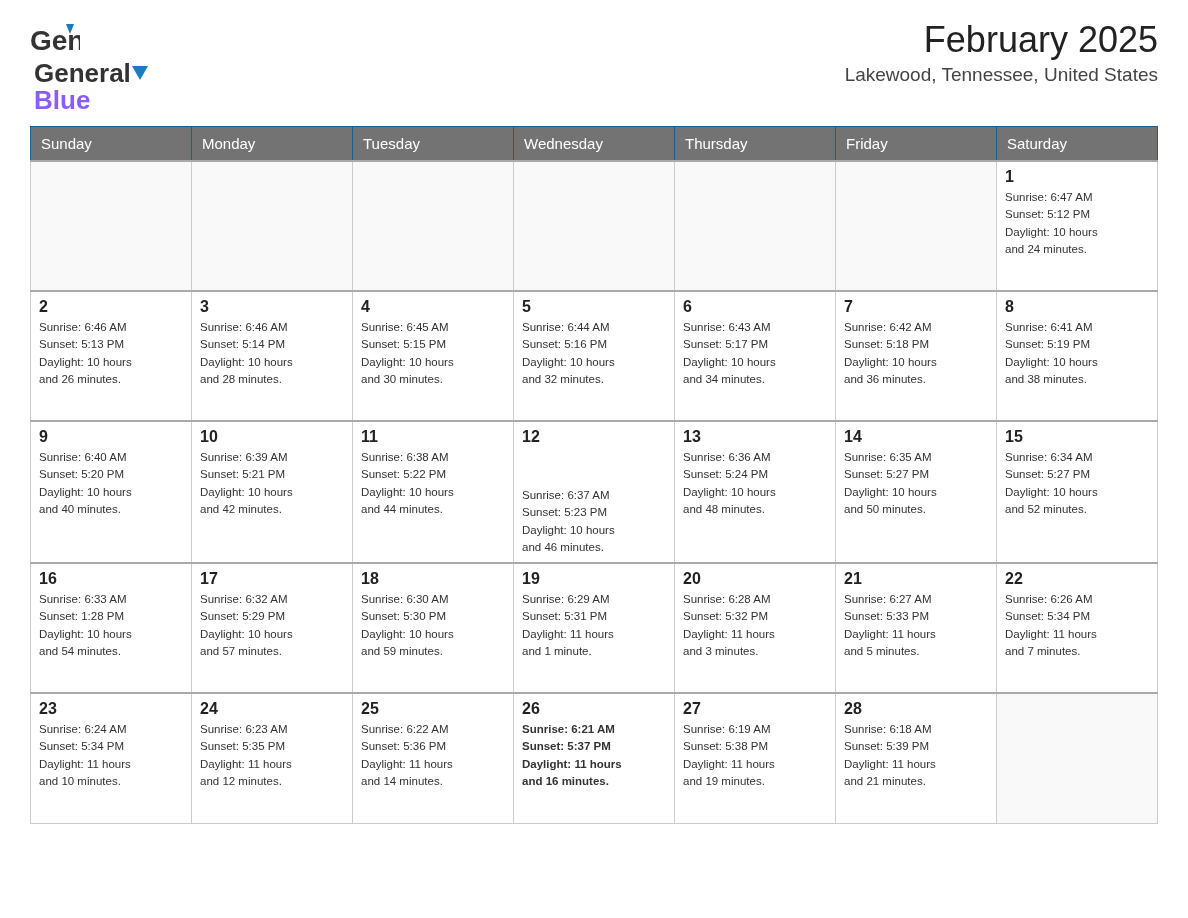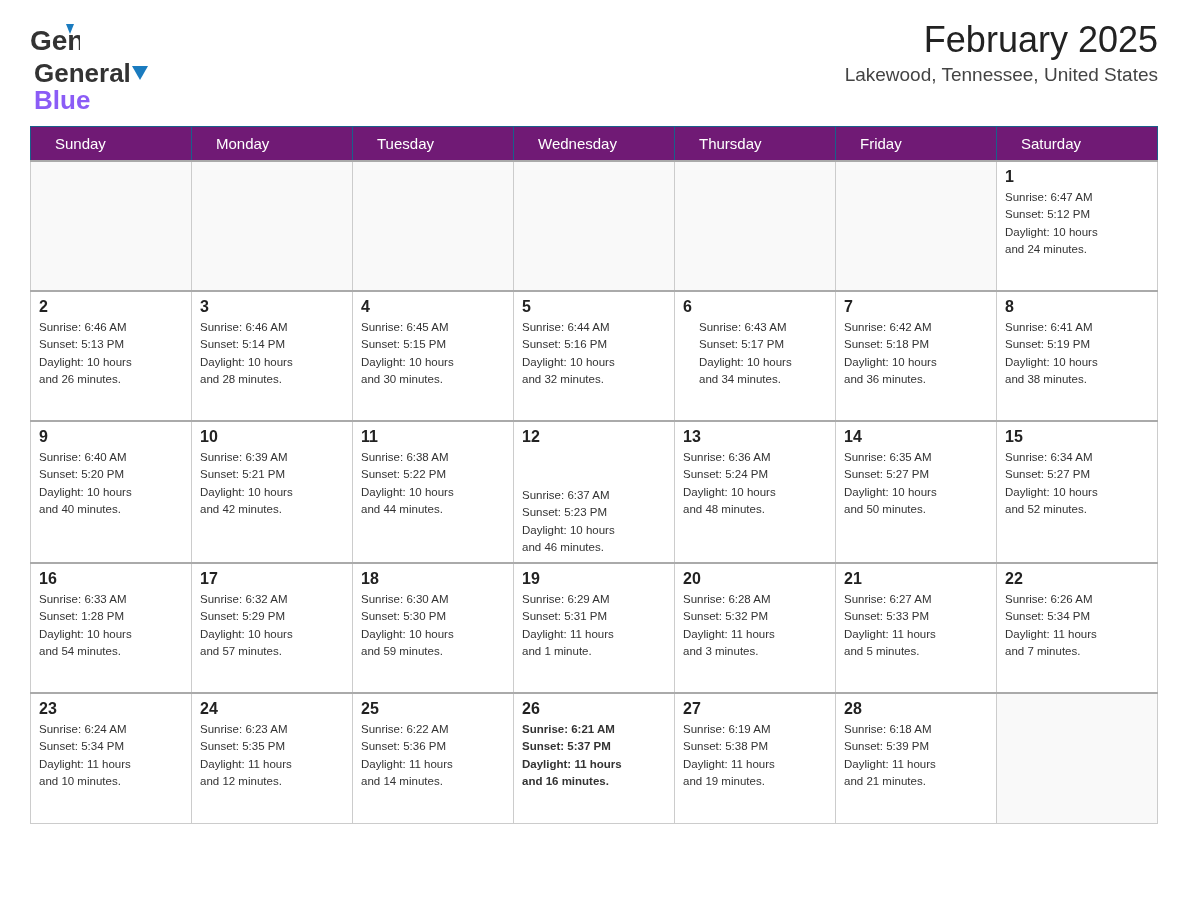--- a/index.html
+++ b/index.html
@@ -34,25 +34,25 @@
       font-size: 19px;
       color: #444;
       margin-top: 4px;
     }
     .calendar {
       width: 100%;
       border-collapse: collapse;
       margin-top: 10px;
     }
     .calendar th {
-      background: #701a75;
+      background: #737373;
       color: #fff;
       font-size: 15px;
       font-weight: normal;
-      padding: 8px 24px;
+      padding: 8px 10px;
       text-align: left;
       border: 1px solid #1a5f8a;
     }
     .calendar td {
       border: 1px solid #ccc;
       vertical-align: top;
       padding: 6px 8px;
       width: 14.28%;
       min-height: 110px;
       height: 130px;
@@ -163,21 +163,21 @@
         </td>
         <td>
           <span class="day-num">5</span>
           <div class="day-info" style="white-space: pre-line;">Sunrise: 6:44 AM
 Sunset: 5:16 PM
 Daylight: 10 hours
 and 32 minutes.</div>
         </td>
         <td>
           <span class="day-num">6</span>
-          <div class="day-info" style="white-space: pre-line; margin-left: 16px;">Sunrise: 6:43 AM
+          <div class="day-info" style="white-space: pre-line;">Sunrise: 6:43 AM
 Sunset: 5:17 PM
 Daylight: 10 hours
 and 34 minutes.</div>
         </td>
         <td>
           <span class="day-num">7</span>
           <div class="day-info" style="white-space: pre-line;">Sunrise: 6:42 AM
 Sunset: 5:18 PM
 Daylight: 10 hours
 and 36 minutes.</div>

